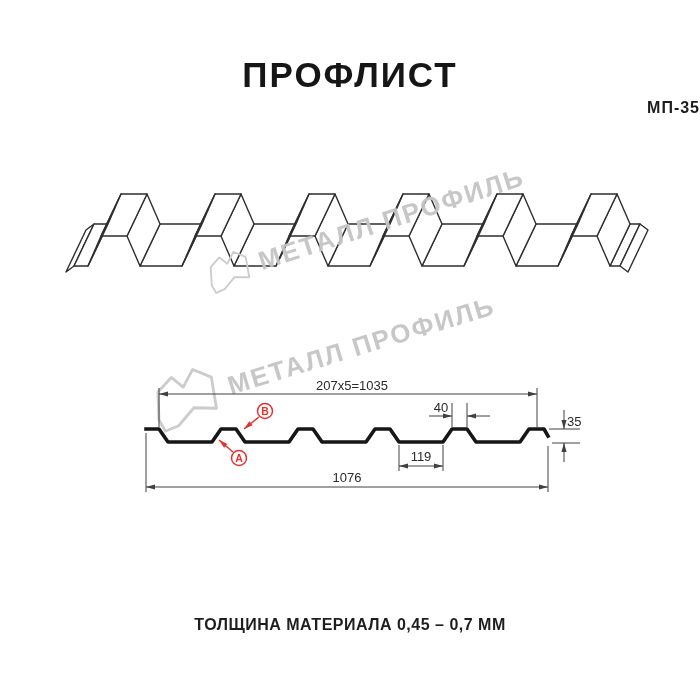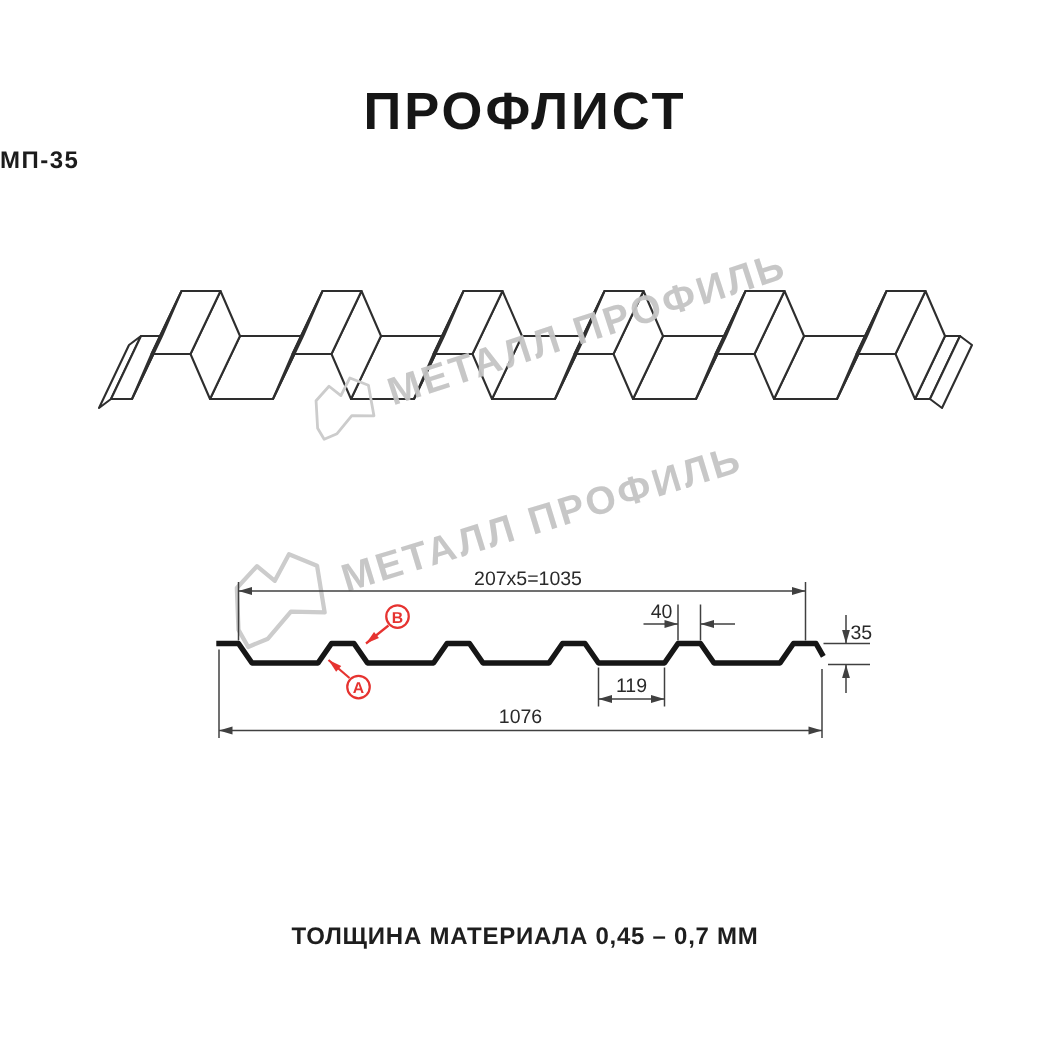--- a/index.html
+++ b/index.html
@@ -1,20 +1,20 @@
 <!DOCTYPE html>
 <html><head>
 <meta charset="utf-8">
 <style>
   html,body{margin:0;padding:0;background:#ffffff;}
   .canvas{position:relative;width:700px;height:700px;background:#ffffff;overflow:hidden;
           font-family:"Liberation Sans",sans-serif;border-radius:18px;}
   .title{position:absolute;top:55px;left:0;width:700px;text-align:center;
          font-size:35px;font-weight:bold;letter-spacing:2px;color:#161616;}
-  .subtitle{position:absolute;top:99px;left:0;width:700px;text-align:left;
+  .subtitle{position:absolute;top:99px;left:0;width:700px;text-align:right;
          font-size:16px;font-weight:bold;letter-spacing:1px;color:#1c1c1c;}
   .footer{position:absolute;top:616px;left:0;width:700px;text-align:center;
          font-size:16px;font-weight:bold;letter-spacing:.5px;color:#1e1e1e;}
   .wm{position:absolute;display:flex;align-items:center;gap:8px;
       transform-origin:left center;pointer-events:none;}
   .wm-text{font-size:26px;font-weight:bold;letter-spacing:2px;color:#c5c5c5;
       white-space:nowrap;opacity:.95;}
   .wm1{left:206px;top:258px;transform:rotate(-18deg);}
   .wm2{left:150px;top:378px;transform:rotate(-17deg);}
   svg.layer{position:absolute;left:0;top:0;}

